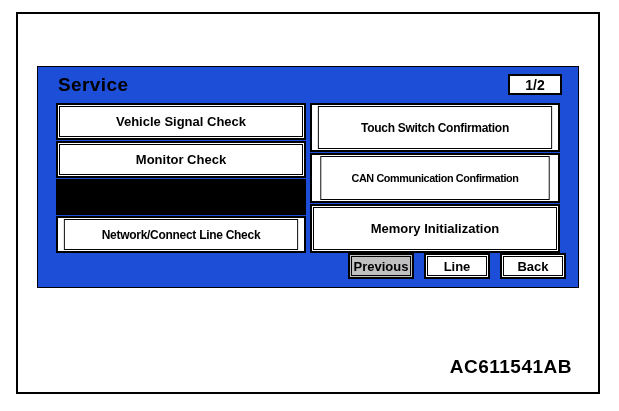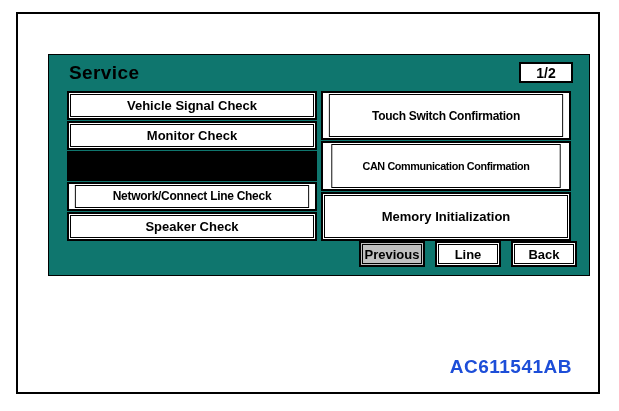--- a/index.html
+++ b/index.html
@@ -23,27 +23,26 @@
     height: 382px;
     border: 2px solid #000000;
     background: #ffffff;
     box-sizing: border-box;
   }
 
   
   .screen-panel {
     position: absolute;
     left: 19px;            
-    top: 40px;
+    top: 52px;
     width: 542px;
     height: 222px;
     border: 1px solid #000000;
-    background: #0f766e;
-    box-sizing: border-box;
-    margin-left: 11px;
+    background: #1d4ed8;
+    box-sizing: border-box;
   }
 
   
   .screen-header {
     position: absolute;
     left: 0;
     top: 0;
     width: 100%;
     height: 36px;
   }
@@ -175,21 +174,21 @@
   }
 
   
   .footer-code {
     position: absolute;
     right: 26px;
     bottom: 14px;
     font-size: 19px;
     font-weight: bold;
     letter-spacing: 0.5px;
-    color: #1d4ed8;
+    color: #000000;
   }
 </style>
 </head>
 <body>
 
 <div class="page-frame">
 
   <div class="screen-panel">
 
     <div class="screen-header">
@@ -205,23 +204,20 @@
         </div>
         <div class="menu-btn">
           <div class="menu-btn-inner">Monitor Check</div>
         </div>
         <div class="menu-btn filled">
           <div class="menu-btn-inner"></div>
         </div>
         <div class="menu-btn">
           <div class="menu-btn-inner narrow">Network/Connect Line Check</div>
         </div>
-        <div class="menu-btn">
-          <div class="menu-btn-inner">Speaker Check</div>
-        </div>
       </div>
 
       <div class="menu-col">
         <div class="menu-btn">
           <div class="menu-btn-inner narrow">Touch Switch Confirmation</div>
         </div>
         <div class="menu-btn">
           <div class="menu-btn-inner xnarrow">CAN Communication Confirmation</div>
         </div>
         <div class="menu-btn">

